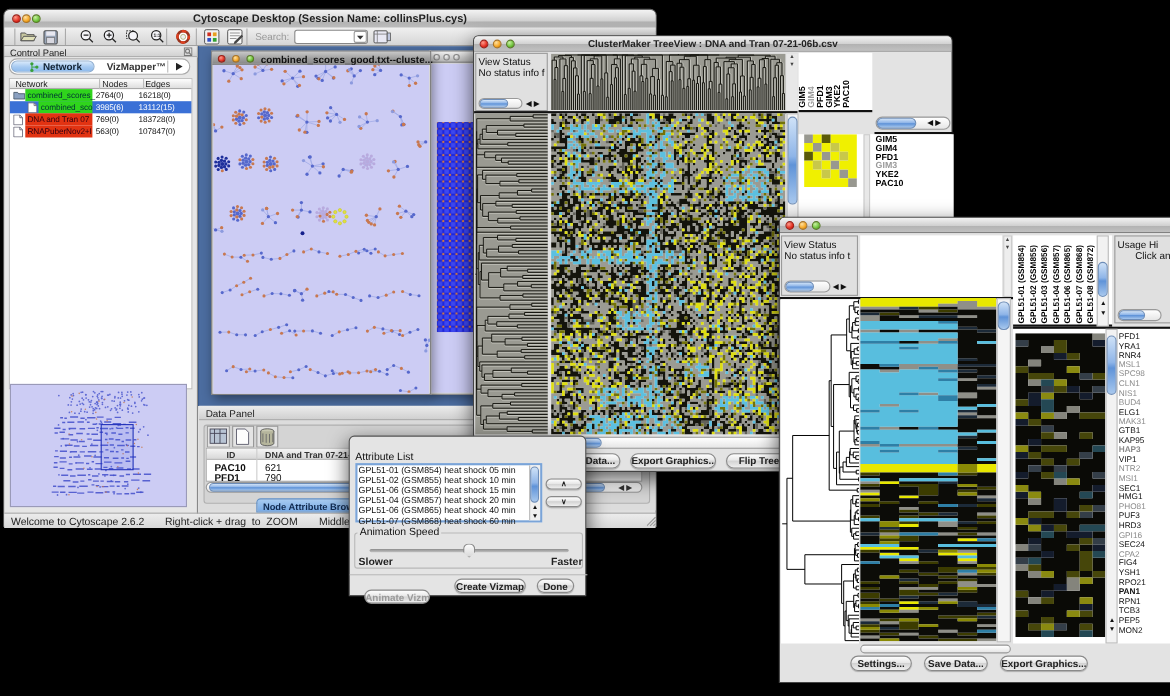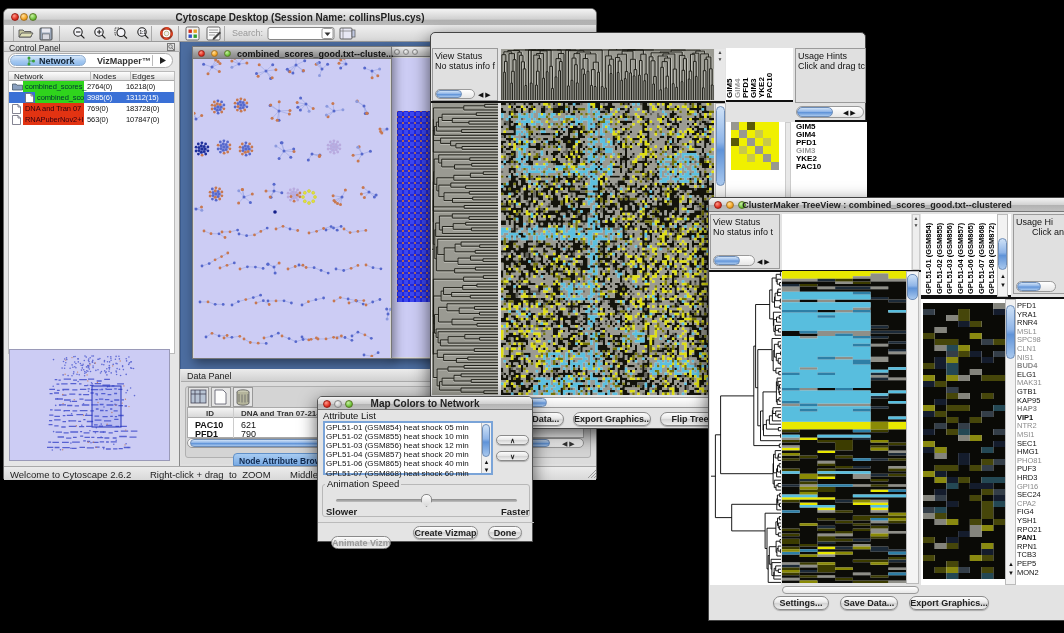--- a/index.html
+++ b/index.html
@@ -854,20 +854,26 @@
     <div class="sthumb" style="left:186px;top:430px;width:360px;height:8px"></div>
     <div class="sm" style="position:absolute;left:558px;top:430px;font-size:7px;color:#333">◀&nbsp;▶</div>
     <div class="abs" style="left:229px;top:444px;width:88px;height:13px;background:linear-gradient(#a8ccf2,#78aae4);border:1px solid #6090c8;border-radius:4px 4px 0 0">
       <div class="sm" style="position:absolute;left:5px;top:1.5px;font-size:8.5px;font-weight:bold;color:#102a50">Node Attribute Brows</div>
     </div>
     <svg class="abs" style="left:584px;top:461px" width="9" height="9">
       <path d="M8 0L0 8M8 3L3 8M8 6L6 8" stroke="#999" stroke-width="1"></path>
     </svg>
   </div>
 <div class="win" style="left:430px;top:32px;width:436px;height:397px;background:#e3e3e3;border:1px solid #444;border-radius:5px 5px 0 0">
+    <div class="tbar" style="height:14px;border-radius:4px 4px 0 0">
+      <span class="tl r" style="left:5px;top:3px"></span>
+      <span class="tl o" style="left:17px;top:3px"></span>
+      <span class="tl g" style="left:29px;top:3px"></span>
+      <div class="ttxt" style="top:2px;font-size:9px">ClusterMaker TreeView : DNA and Tran 07-21-06b.csv</div>
+    </div>
     <div class="pane" style="left:1px;top:15px;width:66px;height:53px">
       <div class="sm" style="position:absolute;left:2px;top:2px">View Status</div>
       <div class="sm" style="position:absolute;left:2px;top:12px">No status info f</div>
       <div class="strack" style="left:2px;top:40px;width:40px;height:10px"></div>
       <div class="sthumb" style="left:3px;top:41px;width:26px;height:8px"></div>
       <div class="sm" style="position:absolute;left:45px;top:41px;font-size:7px">◀&nbsp;▶</div>
     </div>
     <div class="abs" style="left:70px;top:16px;width:213px;height:51px;background:#9a9a92"></div>
     <svg width="213" height="51" viewBox="0 0 213 51" style="position:absolute;left:70px;top:16px">
       <path stroke="#cfcfc7" stroke-width="0.7" fill="none" d="M3.7 51L3.7 23.2M5.4 51L5.4 23.2M3.7 23.2L5.4 23.2M4.5 23.2L4.5 12.4M7.2 51L7.2 12.4M4.5 12.4L7.2 12.4M1.9 51L1.9 5.7M5.9 12.4L5.9 5.7M1.9 5.7L5.9 5.7M10.8 51L10.8 34.1M12.5 51L12.5 34.1M10.8 34.1L12.5 34.1M11.7 34.1L11.7 22.3M14.3 51L14.3 22.3M11.7 22.3L14.3 22.3M13 22.3L13 10.7M16.1 51L16.1 10.7M13 10.7L16.1 10.7M9 51L9 4.6M14.5 10.7L14.5 4.6M9 4.6L14.5 4.6M3.9 5.7L3.9 2.8M11.8 4.6L11.8 2.8M3.9 2.8L11.8 2.8M25 51L25 36.5M26.7 51L26.7 36.5M25 36.5L26.7 36.5M23.2 51L23.2 19.9M25.9 36.5L25.9 19.9M23.2 19.9L25.9 19.9M21.4 51L21.4 12.8M24.5 19.9L24.5 12.8M21.4 12.8L24.5 12.8M19.6 51L19.6 6.3M23 12.8L23 6.3M19.6 6.3L23 6.3M17.9 51L17.9 3.2M21.3 6.3L21.3 3.2M17.9 3.2L21.3 3.2M7.8 2.8L7.8 1.5M19.6 3.2L19.6 1.5M7.8 1.5L19.6 1.5M30.3 51L30.3 34.1M32.1 51L32.1 34.1M30.3 34.1L32.1 34.1M35.6 51L35.6 36.1M37.4 51L37.4 36.1M35.6 36.1L37.4 36.1M36.5 36.1L36.5 22.2M39.2 51L39.2 22.2M36.5 22.2L39.2 22.2M37.8 22.2L37.8 9.6M40.9 51L40.9 9.6M37.8 9.6L40.9 9.6M33.8 51L33.8 6.1M39.4 9.6L39.4 6.1M33.8 6.1L39.4 6.1M42.7 51L42.7 29.2M44.5 51L44.5 29.2M42.7 29.2L44.5 29.2M36.6 6.1L36.6 4.5M43.6 29.2L43.6 4.5M36.6 4.5L43.6 4.5M46.3 51L46.3 22.7M48 51L48 22.7M46.3 22.7L48 22.7M40.1 4.5L40.1 1.9M47.1 22.7L47.1 1.9M40.1 1.9L47.1 1.9M31.2 34.1L31.2 1.3M43.6 1.9L43.6 1.3M31.2 1.3L43.6 1.3M51.6 51L51.6 39.4M53.4 51L53.4 39.4M51.6 39.4L53.4 39.4M49.8 51L49.8 17.3M52.5 39.4L52.5 17.3M49.8 17.3L52.5 17.3M37.4 1.3L37.4 1M51.1 17.3L51.1 1M37.4 1L51.1 1M28.5 51L28.5 1M44.3 1L44.3 1M28.5 1L44.3 1M13.7 1.5L13.7 1M36.4 1L36.4 1M13.7 1L36.4 1M55.1 51L55.1 27.9M56.9 51L56.9 27.9M55.1 27.9L56.9 27.9M58.7 51L58.7 21.7M60.5 51L60.5 21.7M58.7 21.7L60.5 21.7M59.6 21.7L59.6 12.5M62.2 51L62.2 12.5M59.6 12.5L62.2 12.5M56 27.9L56 9.6M60.9 12.5L60.9 9.6M56 9.6L60.9 9.6M58.5 9.6L58.5 4.5M64 51L64 4.5M58.5 4.5L64 4.5M25 1L25 1M61.2 4.5L61.2 1M25 1L61.2 1M67.6 51L67.6 36.9M69.3 51L69.3 36.9M67.6 36.9L69.3 36.9M71.1 51L71.1 31.3M72.9 51L72.9 31.3M71.1 31.3L72.9 31.3M76.4 51L76.4 33.9M78.2 51L78.2 33.9M76.4 33.9L78.2 33.9M74.7 51L74.7 15.7M77.3 33.9L77.3 15.7M74.7 15.7L77.3 15.7M72 31.3L72 9.1M76 15.7L76 9.1M72 9.1L76 9.1M74 9.1L74 4.6M80 51L80 4.6M74 4.6L80 4.6M83.5 51L83.5 25.1M85.3 51L85.3 25.1M83.5 25.1L85.3 25.1M81.8 51L81.8 20M84.4 25.1L84.4 20M81.8 20L84.4 20M87.1 51L87.1 22.2M88.9 51L88.9 22.2M87.1 22.2L88.9 22.2M83.1 20L83.1 9.5M88 22.2L88 9.5M83.1 9.5L88 9.5M90.6 51L90.6 36.4M92.4 51L92.4 36.4M90.6 36.4L92.4 36.4M94.2 51L94.2 37.5M96 51L96 37.5M94.2 37.5L96 37.5M91.5 36.4L91.5 20.6M95.1 37.5L95.1 20.6M91.5 20.6L95.1 20.6M97.7 51L97.7 23.2M99.5 51L99.5 23.2M97.7 23.2L99.5 23.2M93.3 20.6L93.3 13.2M98.6 23.2L98.6 13.2M93.3 13.2L98.6 13.2M85.5 9.5L85.5 4.9M96 13.2L96 4.9M85.5 4.9L96 4.9M77 4.6L77 3M90.7 4.9L90.7 3M77 3L90.7 3M68.5 36.9L68.5 1.7M83.9 3L83.9 1.7M68.5 1.7L83.9 1.7M65.8 51L65.8 1M76.2 1.7L76.2 1M65.8 1L76.2 1M43.1 1L43.1 1M71 1L71 1M43.1 1L71 1M101.3 51L101.3 37.6M103.1 51L103.1 37.6M101.3 37.6L103.1 37.6M57.1 1L57.1 1M102.2 37.6L102.2 1M57.1 1L102.2 1M104.8 51L104.8 39M106.6 51L106.6 39M104.8 39L106.6 39M110.2 51L110.2 24.5M111.9 51L111.9 24.5M110.2 24.5L111.9 24.5M108.4 51L108.4 16.1M111 24.5L111 16.1M108.4 16.1L111 16.1M109.7 16.1L109.7 10.2M113.7 51L113.7 10.2M109.7 10.2L113.7 10.2M105.7 39L105.7 6.9M111.7 10.2L111.7 6.9M105.7 6.9L111.7 6.9M117.3 51L117.3 23.4M119 51L119 23.4M117.3 23.4L119 23.4M120.8 51L120.8 31.3M122.6 51L122.6 31.3M120.8 31.3L122.6 31.3M118.2 23.4L118.2 12.1M121.7 31.3L121.7 12.1M118.2 12.1L121.7 12.1M115.5 51L115.5 8.5M119.9 12.1L119.9 8.5M115.5 8.5L119.9 8.5M124.4 51L124.4 29.6M126.1 51L126.1 29.6M124.4 29.6L126.1 29.6M125.3 29.6L125.3 22.6M127.9 51L127.9 22.6M125.3 22.6L127.9 22.6M117.7 8.5L117.7 5.2M126.6 22.6L126.6 5.2M117.7 5.2L126.6 5.2M129.7 51L129.7 23.9M131.5 51L131.5 23.9M129.7 23.9L131.5 23.9M133.2 51L133.2 26.9M135 51L135 26.9M133.2 26.9L135 26.9M134.1 26.9L134.1 20.6M136.8 51L136.8 20.6M134.1 20.6L136.8 20.6M130.6 23.9L130.6 10.3M135.5 20.6L135.5 10.3M130.6 10.3L135.5 10.3M122.1 5.2L122.1 2.2M133 10.3L133 2.2M122.1 2.2L133 2.2M138.6 51L138.6 26.2M140.3 51L140.3 26.2M138.6 26.2L140.3 26.2M139.5 26.2L139.5 11.5M142.1 51L142.1 11.5M139.5 11.5L142.1 11.5M143.9 51L143.9 31.7M145.7 51L145.7 31.7M143.9 31.7L145.7 31.7M144.8 31.7L144.8 25M147.4 51L147.4 25M144.8 25L147.4 25M140.8 11.5L140.8 5.2M146.1 25L146.1 5.2M140.8 5.2L146.1 5.2M127.6 2.2L127.6 1M143.4 5.2L143.4 1M127.6 1L143.4 1M108.7 6.9L108.7 1M135.5 1L135.5 1M108.7 1L135.5 1M152.8 51L152.8 35M154.5 51L154.5 35M152.8 35L154.5 35M153.7 35L153.7 27.5M156.3 51L156.3 27.5M153.7 27.5L156.3 27.5M151 51L151 11.8M155 27.5L155 11.8M151 11.8L155 11.8M149.2 51L149.2 7.8M153 11.8L153 7.8M149.2 7.8L153 7.8M159.9 51L159.9 40.8M161.6 51L161.6 40.8M159.9 40.8L161.6 40.8M160.8 40.8L160.8 18.3M163.4 51L163.4 18.3M160.8 18.3L163.4 18.3M165.2 51L165.2 38.9M167 51L167 38.9M165.2 38.9L167 38.9M166.1 38.9L166.1 27.2M168.7 51L168.7 27.2M166.1 27.2L168.7 27.2M162.1 18.3L162.1 12.6M167.4 27.2L167.4 12.6M162.1 12.6L167.4 12.6M164.7 12.6L164.7 9.1M170.5 51L170.5 9.1M164.7 9.1L170.5 9.1M158.1 51L158.1 7M167.6 9.1L167.6 7M158.1 7L167.6 7M172.3 51L172.3 34.7M174.1 51L174.1 34.7M172.3 34.7L174.1 34.7M175.8 51L175.8 38.3M177.6 51L177.6 38.3M175.8 38.3L177.6 38.3M173.2 34.7L173.2 20.1M176.7 38.3L176.7 20.1M173.2 20.1L176.7 20.1M162.9 7L162.9 5M174.9 20.1L174.9 5M162.9 5L174.9 5M151.1 7.8L151.1 3.8M168.9 5L168.9 3.8M151.1 3.8L168.9 3.8M181.2 51L181.2 32.7M182.9 51L182.9 32.7M181.2 32.7L182.9 32.7M182 32.7L182 21.3M184.7 51L184.7 21.3M182 21.3L184.7 21.3M183.4 21.3L183.4 9.6M186.5 51L186.5 9.6M183.4 9.6L186.5 9.6M179.4 51L179.4 6.4M184.9 9.6L184.9 6.4M179.4 6.4L184.9 6.4M160 3.8L160 3M182.2 6.4L182.2 3M160 3L182.2 3M188.3 51L188.3 30M190 51L190 30M188.3 30L190 30M189.2 30L189.2 22.1M191.8 51L191.8 22.1M189.2 22.1L191.8 22.1M195.4 51L195.4 27.4M197.1 51L197.1 27.4M195.4 27.4L197.1 27.4M193.6 51L193.6 12.4M196.2 27.4L196.2 12.4M193.6 12.4L196.2 12.4M190.5 22.1L190.5 5.3M194.9 12.4L194.9 5.3M190.5 5.3L194.9 5.3M192.7 5.3L192.7 4.2M198.9 51L198.9 4.2M192.7 4.2L198.9 4.2M202.5 51L202.5 38.8M204.2 51L204.2 38.8M202.5 38.8L204.2 38.8M203.3 38.8L203.3 21.7M206 51L206 21.7M203.3 21.7L206 21.7M204.7 21.7L204.7 10.3M207.8 51L207.8 10.3M204.7 10.3L207.8 10.3M211.3 51L211.3 36M213.1 51L213.1 36M211.3 36L213.1 36M209.6 51L209.6 19.8M212.2 36L212.2 19.8M209.6 19.8L212.2 19.8M206.2 10.3L206.2 8M210.9 19.8L210.9 8M206.2 8L210.9 8M200.7 51L200.7 4.9M208.6 8L208.6 4.9M200.7 4.9L208.6 4.9M195.8 4.2L195.8 2.1M204.6 4.9L204.6 2.1M195.8 2.1L204.6 2.1M171.1 3L171.1 1.2M200.2 2.1L200.2 1.2M171.1 1.2L200.2 1.2M122.1 1L122.1 1M185.6 1.2L185.6 1M122.1 1L185.6 1M79.6 1L79.6 1M153.9 1L153.9 1M79.6 1L153.9 1M116.7 1L116.7 0"></path>
@@ -894,24 +900,20 @@
     <svg class="abs" style="left:295px;top:15px" width="67 " height="54" viewBox="0 0 67 54">
 <g font-family="Liberation Sans" font-size="8" font-weight="bold" fill="#000">
 <text transform="rotate(-90 6 50)" x="6" y="50">GIM5</text>
 <text transform="rotate(-90 14 50)" x="14" y="50" fill="#999">GIM4</text>
 <text transform="rotate(-90 22 50)" x="22" y="50">PFD1</text>
 <text transform="rotate(-90 30 50)" x="30" y="50">GIM3</text>
 <text transform="rotate(-90 38 50)" x="38" y="50">YKE2</text>
 <text transform="rotate(-90 46 50)" x="46" y="50">PAC10</text>
 </g>
     </svg>
-    <div class="pane" style="left:364px;top:15px;width:71px;height:55px">
-      <div class="sm" style="position:absolute;left:2px;top:2px">Usage Hints</div>
-      <div class="sm" style="position:absolute;left:2px;top:12px">Click and drag tc</div>
-    </div>
     <div class="strack" style="left:365px;top:73px;width:68px;height:12px"></div>
     <div class="sthumb" style="left:366px;top:74px;width:36px;height:10px"></div>
     <div class="sm" style="position:absolute;left:412px;top:75px;font-size:7px">◀&nbsp;▶</div>
     <div class="abs" style="left:364px;top:87px;width:72px;height:2px;background:#111"></div>
     <div class="abs" style="left:295px;top:89px;width:141px;height:273px;background:#fff"></div>
     <svg width="48" height="48" viewBox="0 0 48 48" style="position:absolute;left:300px;top:89px">
       <path fill="#989890" d="M0 0h8v8h-8zM8 8h8v8h-8zM16 16h8v8h-8zM24 24h8v8h-8zM32 32h8v8h-8zM40 40h8v8h-8z"></path>
       <path fill="#f0f000" d="M8 0h8v8h-8zM24 0h8v8h-8zM32 0h8v8h-8zM40 0h8v8h-8zM0 8h8v8h-8zM16 8h8v8h-8zM32 8h8v8h-8zM40 8h8v8h-8zM8 16h8v8h-8zM24 16h8v8h-8zM40 16h8v8h-8zM0 24h8v8h-8zM16 24h8v8h-8zM32 24h8v8h-8zM40 24h8v8h-8zM0 32h8v8h-8zM8 32h8v8h-8zM24 32h8v8h-8zM40 32h8v8h-8zM0 40h8v8h-8zM8 40h8v8h-8zM16 40h8v8h-8zM24 40h8v8h-8zM32 40h8v8h-8z"></path>
       <path fill="#5a5a08" d="M16 0h8v8h-8zM0 16h8v8h-8z"></path>
       <path fill="#c8c84a" d="M24 8h8v8h-8zM32 16h8v8h-8zM8 24h8v8h-8zM16 32h8v8h-8z"></path>
@@ -923,21 +925,20 @@
     <div class="aquab" style="left:4px;top:379px;width:60px;height:14px;font-size:9px;line-height:13px">Settings...</div>
     <div class="aquab" style="left:73px;top:379px;width:60px;height:14px;font-size:9px;line-height:13px">Save Data...</div>
     <div class="aquab" style="left:142px;top:379px;width:78px;height:14px;font-size:9px;line-height:13px">Export Graphics...</div>
     <div class="aquab" style="left:229px;top:379px;width:90px;height:14px;font-size:9px;line-height:13px">Flip Tree Nodes</div>
   </div>
 <div class="win" style="left:708px;top:197px;width:370px;height:424px;background:#e3e3e3;border:1px solid #444;border-radius:5px 5px 0 0">
     <div class="tbar" style="height:14px;border-radius:4px 4px 0 0">
       <span class="tl r" style="left:5px;top:3px"></span>
       <span class="tl o" style="left:17px;top:3px"></span>
       <span class="tl g" style="left:29px;top:3px"></span>
-      <div class="ttxt" style="top:2px;font-size:9px;left:30px;right:62px">ClusterMaker TreeView : combined_scores_good.txt--clustered</div>
     </div>
     <div class="pane" style="left:1px;top:16px;width:70px;height:55px">
       <div class="sm" style="position:absolute;left:2px;top:2px">View Status</div>
       <div class="sm" style="position:absolute;left:2px;top:12px">No status info t</div>
       <div class="strack" style="left:2px;top:40px;width:42px;height:11px"></div>
       <div class="sthumb" style="left:3px;top:41px;width:26px;height:9px"></div>
       <div class="sm" style="position:absolute;left:46px;top:42px;font-size:7px">◀&nbsp;▶</div>
     </div>
     <div class="abs" style="left:73px;top:16px;width:129px;height:56px;background:#fff"></div>
     <div class="abs" style="left:203px;top:16px;width:8px;height:56px;background:#eee;border:1px solid #ccc;font-size:5px;color:#444;text-align:center;line-height:7px">▲<br>▼</div>
@@ -993,27 +994,27 @@
     <div class="abs" style="left:296px;top:101px;width:11px;height:286px;background:#f2f2f2;border:1px solid #bbb"></div>
     <div class="sthumb" style="left:297px;top:107px;width:9px;height:54px;border-radius:4.5px"></div>
     <div class="sm" style="position:absolute;left:298px;top:362px;font-size:6px;line-height:9px;text-align:center;width:8px">▲<br>▼</div>
     <div style="position:absolute;left:308px;top:104.0px;font-size:7.5px;font-weight:normal;color:#111;line-height:8px;white-space:nowrap">PFD1</div>
     <div style="position:absolute;left:308px;top:112.6px;font-size:7.5px;font-weight:normal;color:#111;line-height:8px;white-space:nowrap">YRA1</div>
     <div style="position:absolute;left:308px;top:121.2px;font-size:7.5px;font-weight:normal;color:#111;line-height:8px;white-space:nowrap">RNR4</div>
     <div style="position:absolute;left:308px;top:129.8px;font-size:7.5px;font-weight:normal;color:#8a8a8a;line-height:8px;white-space:nowrap">MSL1</div>
     <div style="position:absolute;left:308px;top:138.4px;font-size:7.5px;font-weight:normal;color:#8a8a8a;line-height:8px;white-space:nowrap">SPC98</div>
     <div style="position:absolute;left:308px;top:147.0px;font-size:7.5px;font-weight:normal;color:#8a8a8a;line-height:8px;white-space:nowrap">CLN1</div>
     <div style="position:absolute;left:308px;top:155.6px;font-size:7.5px;font-weight:normal;color:#8a8a8a;line-height:8px;white-space:nowrap">NIS1</div>
-    <div style="position:absolute;left:308px;top:164.2px;font-size:7.5px;font-weight:bold;color:#8a8a8a;line-height:8px;white-space:nowrap">BUD4</div>
+    <div style="position:absolute;left:308px;top:164.2px;font-size:7.5px;font-weight:normal;color:#8a8a8a;line-height:8px;white-space:nowrap">BUD4</div>
     <div style="position:absolute;left:308px;top:172.8px;font-size:7.5px;font-weight:normal;color:#111;line-height:8px;white-space:nowrap">ELG1</div>
     <div style="position:absolute;left:308px;top:181.4px;font-size:7.5px;font-weight:normal;color:#8a8a8a;line-height:8px;white-space:nowrap">MAK31</div>
     <div style="position:absolute;left:308px;top:190.0px;font-size:7.5px;font-weight:normal;color:#111;line-height:8px;white-space:nowrap">GTB1</div>
     <div style="position:absolute;left:308px;top:198.6px;font-size:7.5px;font-weight:normal;color:#111;line-height:8px;white-space:nowrap">KAP95</div>
     <div style="position:absolute;left:308px;top:207.2px;font-size:7.5px;font-weight:bold;color:#8a8a8a;line-height:8px;white-space:nowrap">HAP3</div>
-    <div style="position:absolute;left:308px;top:215.8px;font-size:7.5px;font-weight:bold;color:#111;line-height:8px;white-space:nowrap">VIP1</div>
+    <div style="position:absolute;left:308px;top:215.8px;font-size:7.5px;font-weight:normal;color:#111;line-height:8px;white-space:nowrap">VIP1</div>
     <div style="position:absolute;left:308px;top:224.4px;font-size:7.5px;font-weight:normal;color:#8a8a8a;line-height:8px;white-space:nowrap">NTR2</div>
     <div style="position:absolute;left:308px;top:233.0px;font-size:7.5px;font-weight:normal;color:#8a8a8a;line-height:8px;white-space:nowrap">MSI1</div>
     <div style="position:absolute;left:308px;top:241.6px;font-size:7.5px;font-weight:normal;color:#111;line-height:8px;white-space:nowrap">SEC1</div>
     <div style="position:absolute;left:308px;top:250.2px;font-size:7.5px;font-weight:normal;color:#111;line-height:8px;white-space:nowrap">HMG1</div>
     <div style="position:absolute;left:308px;top:258.8px;font-size:7.5px;font-weight:normal;color:#8a8a8a;line-height:8px;white-space:nowrap">PHO81</div>
     <div style="position:absolute;left:308px;top:267.4px;font-size:7.5px;font-weight:normal;color:#111;line-height:8px;white-space:nowrap">PUF3</div>
     <div style="position:absolute;left:308px;top:276.0px;font-size:7.5px;font-weight:normal;color:#111;line-height:8px;white-space:nowrap">HRD3</div>
     <div style="position:absolute;left:308px;top:284.6px;font-size:7.5px;font-weight:normal;color:#8a8a8a;line-height:8px;white-space:nowrap">GPI16</div>
     <div style="position:absolute;left:308px;top:293.2px;font-size:7.5px;font-weight:normal;color:#111;line-height:8px;white-space:nowrap">SEC24</div>
     <div style="position:absolute;left:308px;top:301.8px;font-size:7.5px;font-weight:normal;color:#8a8a8a;line-height:8px;white-space:nowrap">CPA2</div>
@@ -1024,31 +1025,25 @@
     <div style="position:absolute;left:308px;top:344.8px;font-size:7.5px;font-weight:normal;color:#111;line-height:8px;white-space:nowrap">RPN1</div>
     <div style="position:absolute;left:308px;top:353.4px;font-size:7.5px;font-weight:normal;color:#111;line-height:8px;white-space:nowrap">TCB3</div>
     <div style="position:absolute;left:308px;top:362.0px;font-size:7.5px;font-weight:normal;color:#111;line-height:8px;white-space:nowrap">PEP5</div>
     <div style="position:absolute;left:308px;top:370.6px;font-size:7.5px;font-weight:normal;color:#111;line-height:8px;white-space:nowrap">MON2</div>
     <div class="strack" style="left:73px;top:388px;width:137px;height:8px"></div>
     <div class="aquab" style="left:64px;top:398px;width:56px;height:14px;font-size:9px;line-height:13px">Settings...</div>
     <div class="aquab" style="left:131px;top:398px;width:58px;height:14px;font-size:9px;line-height:13px">Save Data...</div>
     <div class="aquab" style="left:200px;top:398px;width:80px;height:14px;font-size:9px;line-height:13px">Export Graphics...</div>
   </div>
 <div class="win" style="left:317px;top:396px;width:216px;height:146px;background:#e4e4e4;border:1px solid #555;border-radius:5px 5px 0 0">
-    <div class="tbar" style="height:13px;border-radius:4px 4px 0 0">
-      <span class="tl r" style="left:5px;top:2.5px"></span>
-      <span class="tl n" style="left:16px;top:2.5px"></span>
-      <span class="tl g" style="left:27px;top:2.5px"></span>
-      <div class="ttxt" style="top:1px;font-size:10px">Map Colors to Network</div>
-    </div>
     <div class="sm" style="position:absolute;left:5px;top:14px;font-size:9.5px">Attribute List</div>
     <div class="abs" style="left:5px;top:24px;width:170px;height:54px;background:#fff;border:2px solid #7aa4d8"></div>
     <div class="sm" style="position:absolute;left:8px;top:25.5px;font-size:8px">GPL51-01 (GSM854) heat shock 05 min</div>
     <div class="sm" style="position:absolute;left:8px;top:34.7px;font-size:8px">GPL51-02 (GSM855) heat shock 10 min</div>
-    <div class="sm" style="position:absolute;left:8px;top:43.9px;font-size:8px">GPL51-03 (GSM856) heat shock 12 min</div>
+    <div class="sm" style="position:absolute;left:8px;top:43.9px;font-size:8px">GPL51-06 (GSM856) heat shock 15 min</div>
     <div class="sm" style="position:absolute;left:8px;top:53.1px;font-size:8px">GPL51-04 (GSM857) heat shock 20 min</div>
     <div class="sm" style="position:absolute;left:8px;top:62.3px;font-size:8px">GPL51-06 (GSM865) heat shock 40 min</div>
     <div class="sm" style="position:absolute;left:8px;top:71.5px;font-size:8px">GPL51-07 (GSM868) heat shock 60 min</div>
     <div class="abs" style="left:163px;top:26px;width:10px;height:50px;background:#f0f0f0;border-left:1px solid #bbb"></div>
     <div class="sthumb" style="left:164px;top:27px;width:8px;height:33px;border-radius:4px"></div>
     <div class="sm" style="position:absolute;left:165px;top:61px;font-size:6px;line-height:8px;text-align:center;width:7px">▲<br>▼</div>
     <div class="aquab" style="left:178px;top:38px;width:33px;height:10px;font-size:7px;line-height:9px">∧</div>
     <div class="aquab" style="left:178px;top:54px;width:33px;height:10px;font-size:7px;line-height:9px">∨</div>
     <div class="abs" style="left:4px;top:87px;width:208px;height:33px;border:1px solid #b8b8b8;border-radius:3px"></div>
     <div class="sm" style="position:absolute;left:7px;top:82px;font-size:9.5px;background:#e4e4e4;padding:0 2px">Animation Speed</div>

